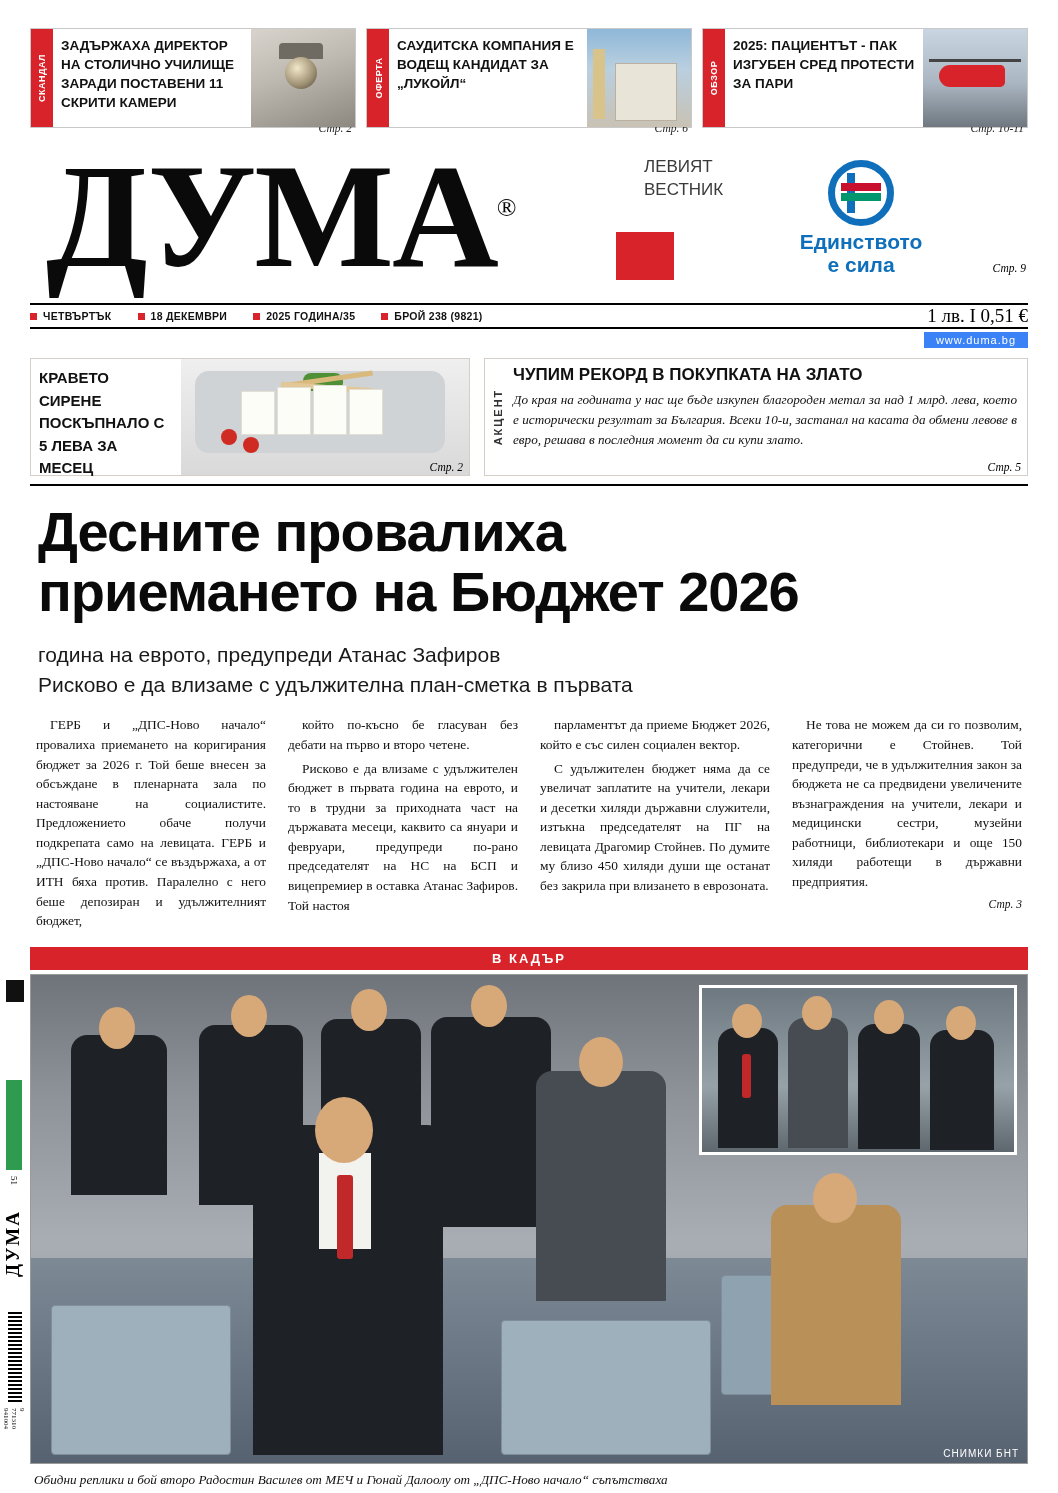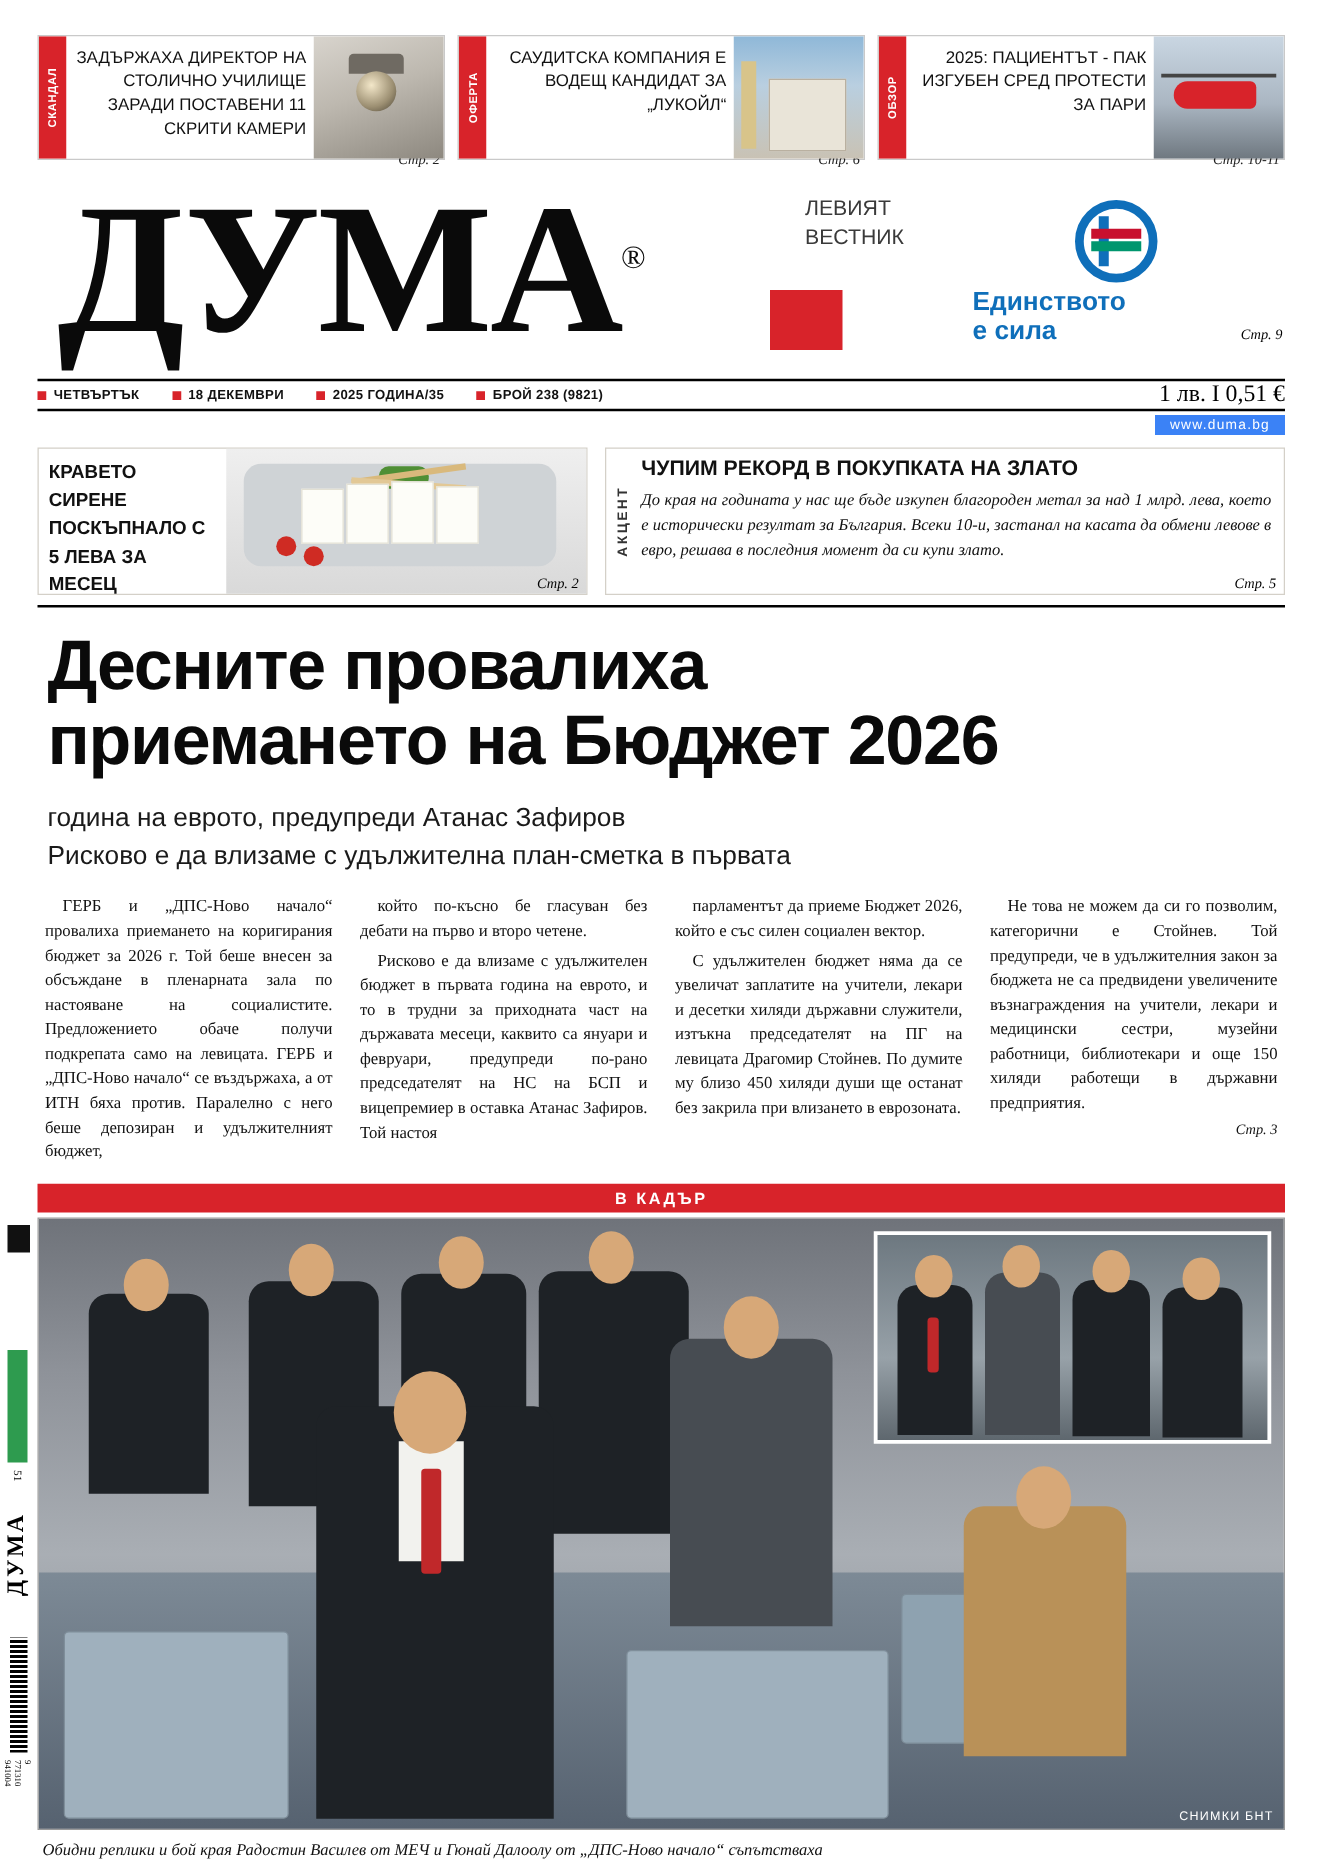--- a/index.html
+++ b/index.html
@@ -19,22 +19,22 @@
   .teaser { flex:1; display:flex; border:1px solid #c9c9c9; height:100px; overflow:hidden; background:#fff; }
   .teaser-tag {
     width:22px; background:#d8232a; color:#fff;
     font-family:"Liberation Sans", sans-serif; font-weight:bold; font-size:9px;
     letter-spacing:0.5px;
     display:flex; align-items:center; justify-content:center;
   }
   .teaser-tag span { transform:rotate(-90deg); white-space:nowrap; }
   .teaser-text {
     flex:1; padding:7px 6px 4px 8px;
-    font-family:"Liberation Sans", sans-serif; font-weight:normal;
-    font-size:13.5px; line-height:1.42; color:#111;text-align:right;
+    font-family:"Liberation Sans", sans-serif; font-weight:bold;
+    font-size:13.5px; line-height:1.42; color:#111;
   }
   .teaser-img { width:104px; background:#bcb9b4; position:relative; overflow:hidden; }
   .teaser-pages { display:flex; gap:10px; height:20px; font-style:italic; font-size:11.5px; }
   .teaser-pages div { flex:1; text-align:right; padding-right:4px; color:#222; }
 
   
   .img-camera { background:linear-gradient(160deg,#d8d4cd 0%,#bdb8af 45%,#8d887f 100%); }
   .img-camera:before{content:"";position:absolute;left:28px;top:14px;width:44px;height:16px;background:#6f6a62;border-radius:4px 4px 0 0;}
   .img-camera:after{content:"";position:absolute;left:34px;top:28px;width:32px;height:32px;border-radius:50%;background:radial-gradient(circle at 38% 35%,#f3e7c9,#9c8f72 60%,#4a4335);}
   .img-oil { background:linear-gradient(180deg,#8fb8d8 0%,#b9cfe0 40%,#c9c2b4 100%); }
@@ -53,21 +53,21 @@
     font-family:"Liberation Serif", serif; font-weight:bold;
     font-size:148px; letter-spacing:-2px; line-height:0.95;
     position:absolute; left:16px; top:2px; color:#0a0a0a;
   }
   .logo .reg { font-size:26px; vertical-align:super; font-weight:normal; }
   .logo-sq { position:absolute; left:586px; top:88px; width:58px; height:48px; background:#d8232a; }
   .levi {
     position:absolute; left:614px; top:12px;
     font-family:"Liberation Sans", sans-serif; font-size:17px; color:#3a3a3a; line-height:1.35;
   }
-  .unity { position:absolute; left:748px; top:16px; width:230px; text-align:left; }
+  .unity { position:absolute; left:716px; top:16px; width:230px; text-align:center; }
   .unity-ring {
     width:66px; height:66px; border-radius:50%;
     border:7px solid #0f6fba; margin:0 auto; position:relative; background:#fff;
   }
   .unity-ring .bar1{position:absolute;left:6px;top:16px;width:40px;height:8px;background:#c8102e;}
   .unity-ring .bar2{position:absolute;left:6px;top:26px;width:40px;height:8px;background:#00966e;}
   .unity-ring .bar3{position:absolute;left:12px;top:6px;width:8px;height:40px;background:#0f6fba;}
   .unity-text {
     font-family:"Liberation Sans", sans-serif; font-weight:bold; font-size:21px;
     color:#0f6fba; margin-top:4px; line-height:1.1;
@@ -378,21 +378,21 @@
       <div class="head" style="left:172px;top:12px;width:30px;height:34px;"></div>
       <div class="fig suit-dark" style="left:228px;top:42px;width:64px;height:120px;"></div>
       <div class="head" style="left:244px;top:18px;width:30px;height:34px;"></div>
       <div class="tie" style="left:40px;top:66px;width:9px;height:44px;"></div>
     </div>
 
     <div class="photo-credit">СНИМКИ БНТ</div>
   </div>
 
   <div class="caption">
-    <div>Обидни реплики и бой края Радостин Василев от МЕЧ и Гюнай Далоолу от „ДПС-Ново начало“ съпътстваха</div>
+    <div>Обидни реплики и бой второ Радостин Василев от МЕЧ и Гюнай Далоолу от „ДПС-Ново начало“ съпътстваха</div>
     <div>приемането на удължителния бюджет в пленарната зала. Двамата си размениха юмруци, ритници и заплахи</div>
   </div>
 
   <div class="spine">
     <div class="spine-black"></div>
     <div class="spine-green"></div>
     <div class="spine-small">51</div>
     <div class="spine-text">ДУМА</div>
     <div class="barcode"></div>
     <div class="barcode-num">9 771310 941004</div>

